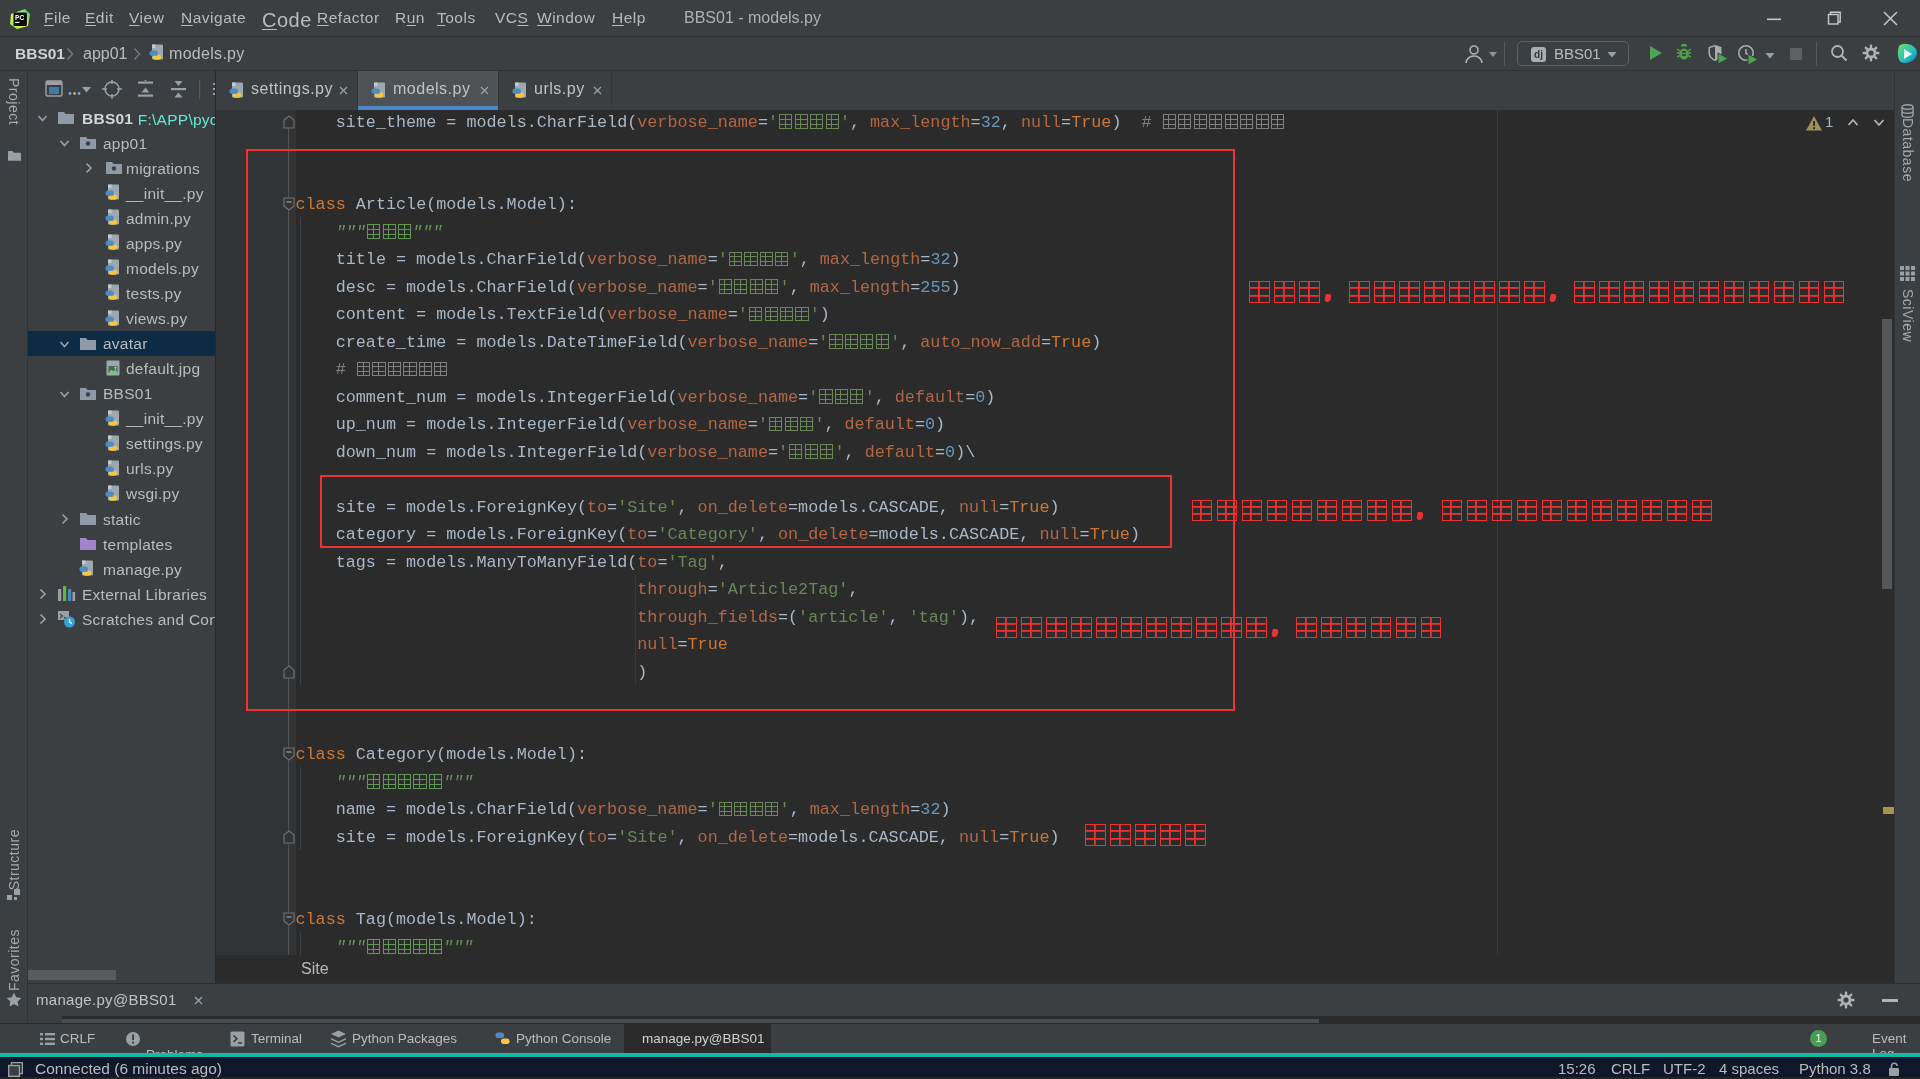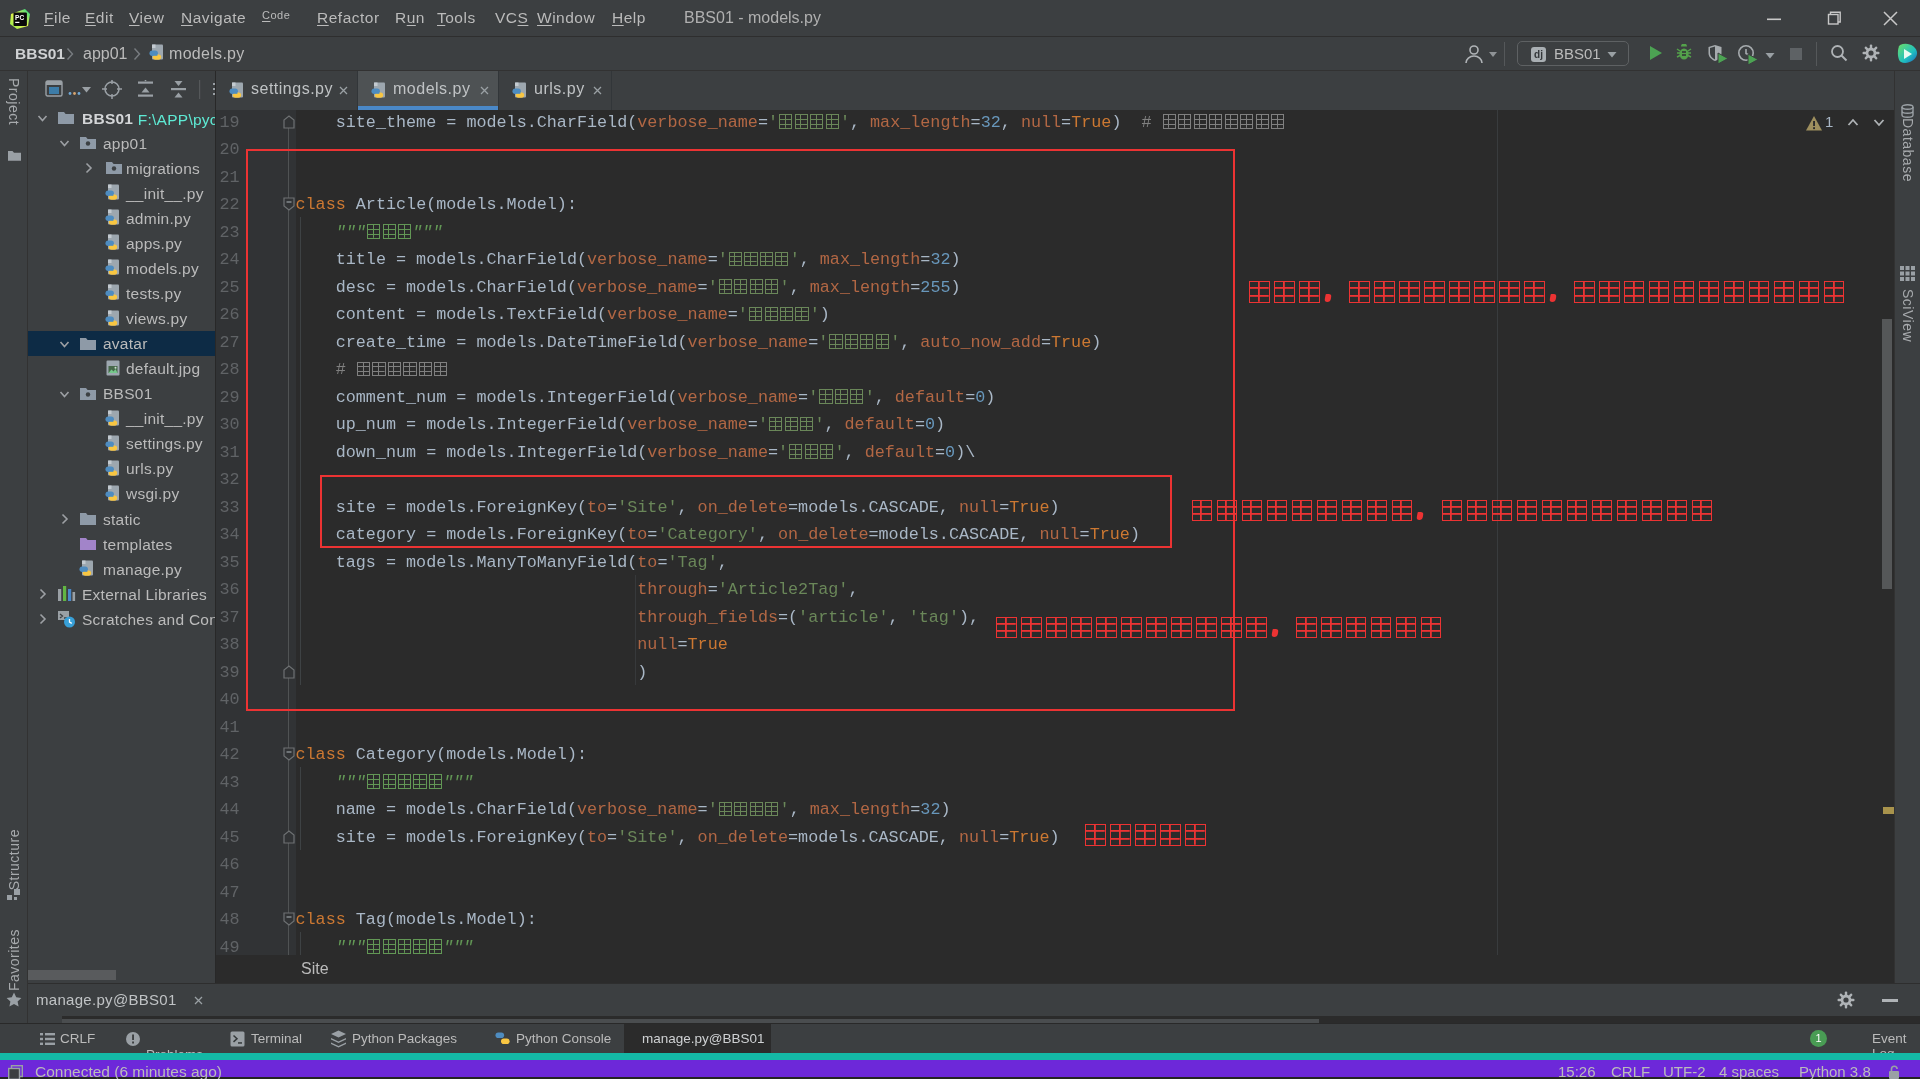--- a/index.html
+++ b/index.html
@@ -43,21 +43,21 @@
       </defs>
 <path d="M1 5 L15 0 L20 5 L18 17 L7 20 L0 15 Z" fill="url(#pcg)"></path>
 <rect x="3.5" y="3.5" width="13.4" height="13.4" rx="1" fill="#0a0a0a"></rect>
 <text x="5" y="10.8" font-family="Liberation Sans" font-weight="bold" font-size="6.6" fill="#fff">PC</text>
 <rect x="5.2" y="12.8" width="4.2" height="1.2" fill="#fff"></rect>
     </svg>
     <span class="abs" style="left:44px;top:8.5px;font-size:15.5px;letter-spacing:0.5px"><u>F</u>ile</span>
     <span class="abs" style="left:85px;top:8.5px;font-size:15.5px;letter-spacing:0.5px"><u>E</u>dit</span>
     <span class="abs" style="left:129px;top:8.5px;font-size:15.5px;letter-spacing:0.5px"><u>V</u>iew</span>
     <span class="abs" style="left:181px;top:8.5px;font-size:15.5px;letter-spacing:0.5px"><u>N</u>avigate</span>
-    <span class="abs" style="left:262px;top:8.5px;font-size:11px;letter-spacing:0.5px"><u>C</u>ode</span>
+    <span class="abs" style="left:262px;top:8.5px;font-size:20px;letter-spacing:0.5px"><u>C</u>ode</span>
     <span class="abs" style="left:317px;top:8.5px;font-size:15.5px;letter-spacing:0.5px"><u>R</u>efactor</span>
     <span class="abs" style="left:395px;top:8.5px;font-size:15.5px;letter-spacing:0.5px">R<u>u</u>n</span>
     <span class="abs" style="left:437px;top:8.5px;font-size:15.5px;letter-spacing:0.5px"><u>T</u>ools</span>
     <span class="abs" style="left:495px;top:8.5px;font-size:15.5px;letter-spacing:0.5px">VC<u>S</u></span>
     <span class="abs" style="left:537px;top:8.5px;font-size:15.5px;letter-spacing:0.5px"><u>W</u>indow</span>
     <span class="abs" style="left:612px;top:8.5px;font-size:15.5px;letter-spacing:0.5px"><u>H</u>elp</span>
     <span class="abs" style="left:684px;top:8.5px;font-size:16px;color:#b0b0b0">BBS01 - models.py</span>
     <svg class="abs" style="left:1766px;top:10px" width="145" height="18" viewBox="0 0 145 18">
       <rect x="1" y="8.5" width="14" height="1.6" fill="#c8c8c8"></rect>
       <rect x="62.5" y="4.5" width="9.5" height="9.5" fill="none" stroke="#c8c8c8" stroke-width="1.4"></rect>
@@ -476,51 +476,20 @@
     </div>
   </div>
 <div class="abs" style="left:216px;top:110px;width:1678px;height:845px;background:#2B2B2B;overflow:hidden">
     <div class="abs" style="left:0;top:0;width:80px;height:845px;background:#313335"></div>
     <div class="abs" style="left:72px;top:17px;width:1px;height:828px;background:#505354"></div>
     <div class="abs" style="left:1281px;top:0;width:1px;height:845px;background:#393c3e"></div>
     <div class="abs" style="left:83.5px;top:107px;width:1px;height:468px;background:#3e4244"></div>
     <div class="abs" style="left:83.5px;top:657px;width:1px;height:83px;background:#3e4244"></div>
     <div class="abs" style="left:83.5px;top:822px;width:1px;height:23px;background:#3e4244"></div>
     <div class="abs" style="left:418.5px;top:465px;width:1px;height:110px;background:#37393b"></div>
-    <div id="lnums">19
-20
-21
-22
-23
-24
-25
-26
-27
-28
-29
-30
-31
-32
-33
-34
-35
-36
-37
-38
-39
-40
-41
-42
-43
-44
-45
-46
-47
-48
-49</div>
     <svg class="abs" style="left:67px;top:4.5px" width="12" height="14" viewBox="0 0 12 14">
       <path d="M1 13 h10 v-8 l-5 -4 -5 4 z" fill="#313335" stroke="#6e7173" stroke-width="1.2"></path>
     </svg>
     <svg class="abs" style="left:67px;top:87.0px" width="12" height="14" viewBox="0 0 12 14">
       <path d="M1 1 h10 v8 l-5 4 -5 -4 z" fill="#313335" stroke="#6e7173" stroke-width="1.2"></path>
       <path d="M3.5 5 h5" stroke="#9aa0a4" stroke-width="1.2"></path>
     </svg>
     <svg class="abs" style="left:67px;top:554.5px" width="12" height="14" viewBox="0 0 12 14">
       <path d="M1 13 h10 v-8 l-5 -4 -5 4 z" fill="#313335" stroke="#6e7173" stroke-width="1.2"></path>
     </svg>
@@ -650,21 +619,21 @@
     <svg class="abs" style="left:495px;top:6px" width="17" height="17" viewBox="0 0 17 17">
       <rect x="0.5" y="2.5" width="8.6" height="5.6" rx="2.8" fill="#4E8CC0"></rect>
       <rect x="6" y="8.5" width="8.6" height="5.6" rx="2.8" fill="#F8C642"></rect>
     </svg>
     <span class="abs" style="left:516px;top:7px;font-size:13.5px">Python Console</span>
     <div class="abs" style="left:624px;top:0;width:147px;height:30px;background:#2B2B2B"></div>
     <span class="abs" style="left:642px;top:7px;font-size:13.5px;color:#cfd1d3">manage.py@BBS01</span>
     <div class="abs" style="left:1810px;top:6px;width:17px;height:17px;background:#499C54;border-radius:50%;color:#fff;font-size:11px;text-align:center;line-height:17px">1</div>
     <span class="abs" style="left:1872px;top:7px;font-size:13.5px">Event Log</span>
   </div>
-<div class="abs" style="left:0;top:1053px;width:1920px;height:26px;background:#6d28d9;border-top:7px solid #14b8a6;border-bottom:2px solid #242424">
+<div class="abs" style="left:0;top:1053px;width:1920px;height:26px;background:#0f172a;border-top:4px solid #14b8a6;border-bottom:2px solid #242424">
     <svg class="abs" style="left:8px;top:5px" width="15" height="15" viewBox="0 0 15 15">
       <rect x="3.5" y="0.7" width="10.8" height="10.8" fill="none" stroke="#9aa0a5" stroke-width="1.4"></rect>
       <rect x="0.7" y="3.5" width="10.8" height="10.8" fill="#3c3f41" stroke="#9aa0a5" stroke-width="1.4"></rect>
     </svg>
     <span class="abs" style="left:35px;top:3px;font-size:15.5px">Connected (6 minutes ago)</span>
     <span class="abs" style="left:1558px;top:3px;font-size:15px">15:26</span>
     <span class="abs" style="left:1611px;top:3px;font-size:15px">CRLF</span>
     <span class="abs" style="left:1663px;top:3px;font-size:15px">UTF-2</span>
     <span class="abs" style="left:1719px;top:3px;font-size:15px">4 spaces</span>
     <span class="abs" style="left:1799px;top:3px;font-size:15px">Python 3.8</span>

